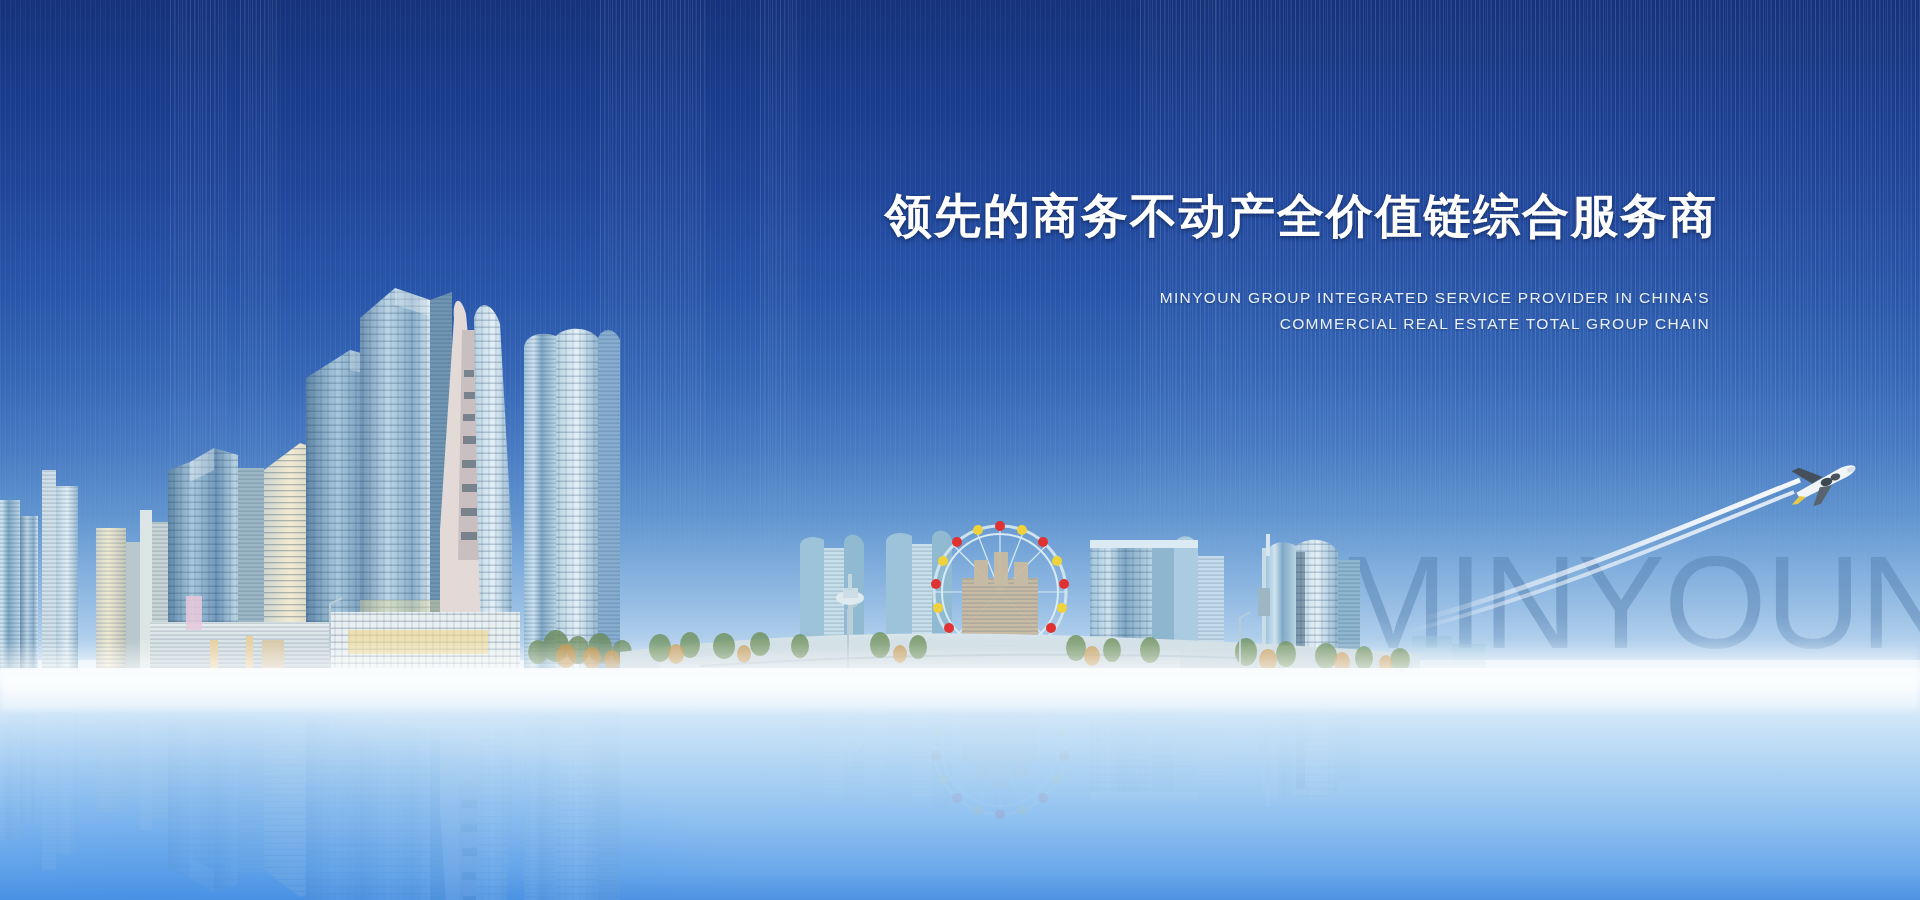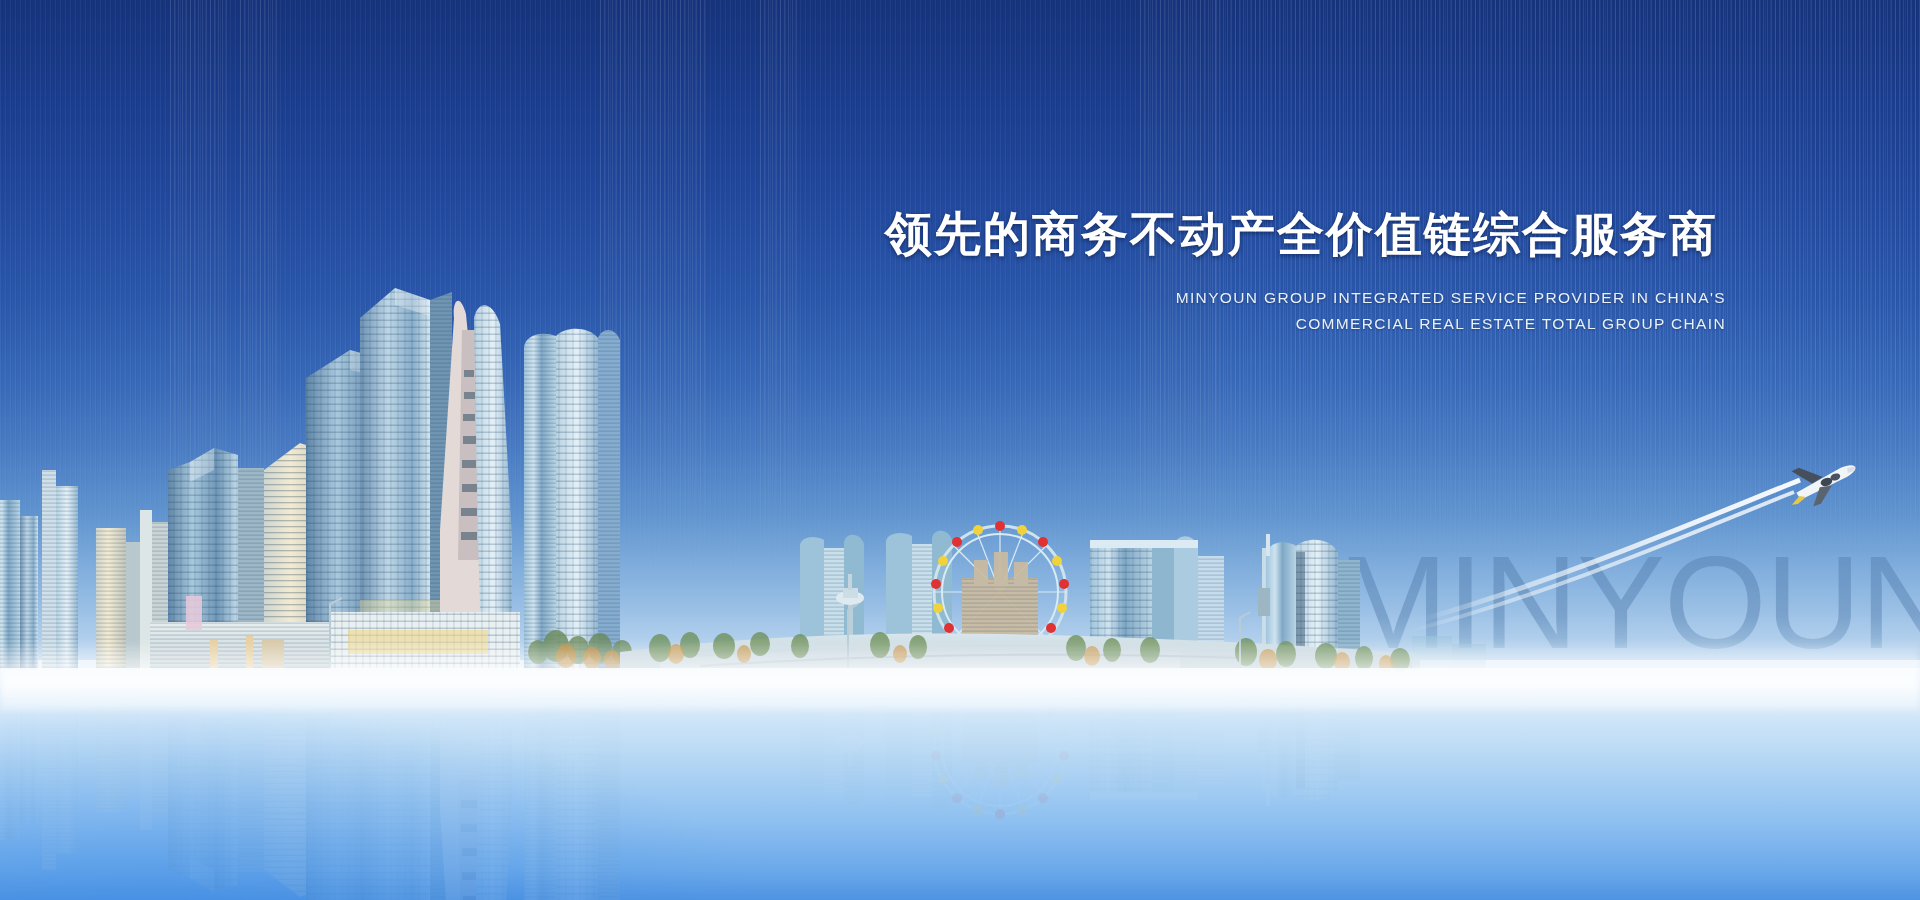--- a/index.html
+++ b/index.html
@@ -52,36 +52,36 @@
     position:absolute; top:0; height:700px;
     background-image:repeating-linear-gradient(to right,
       rgba(255,255,255,0.10) 0px, rgba(255,255,255,0.10) 1px,
       rgba(255,255,255,0.0) 1px, rgba(255,255,255,0.0) 4px);
     -webkit-mask-image:linear-gradient(to bottom, rgba(0,0,0,.95) 0%, rgba(0,0,0,.8) 50%, rgba(0,0,0,0) 80%);
     mask-image:linear-gradient(to bottom, rgba(0,0,0,.95) 0%, rgba(0,0,0,.8) 50%, rgba(0,0,0,0) 80%);
   }
 
   
   .headline-wrap{
-    position:absolute; left:0; top:206px; width:1718px;
+    position:absolute; left:0; top:188px; width:1718px;
     text-align:right;
     z-index:40;
   }
   .headline{
     font-size:47px;
     font-weight:bold;
     color:#ffffff;
     letter-spacing:2.0px;
     line-height:1.18;
     text-shadow:0 2px 4px rgba(7,24,64,.55), 0 0 1px rgba(7,24,64,.6);
     white-space:nowrap;
   }
   .sub-wrap{
     position:absolute; left:0; top:285px; width:1710px;
-    text-align:right; z-index:40;margin-left:16px;
+    text-align:right; z-index:40;
   }
   .subline{
     font-size:15.5px;
     color:#e9f1fb;
     letter-spacing:1.35px;
     line-height:26px;
     font-weight:400;
     text-shadow:0 1px 2px rgba(10,30,70,.45);
     white-space:nowrap;
   }

